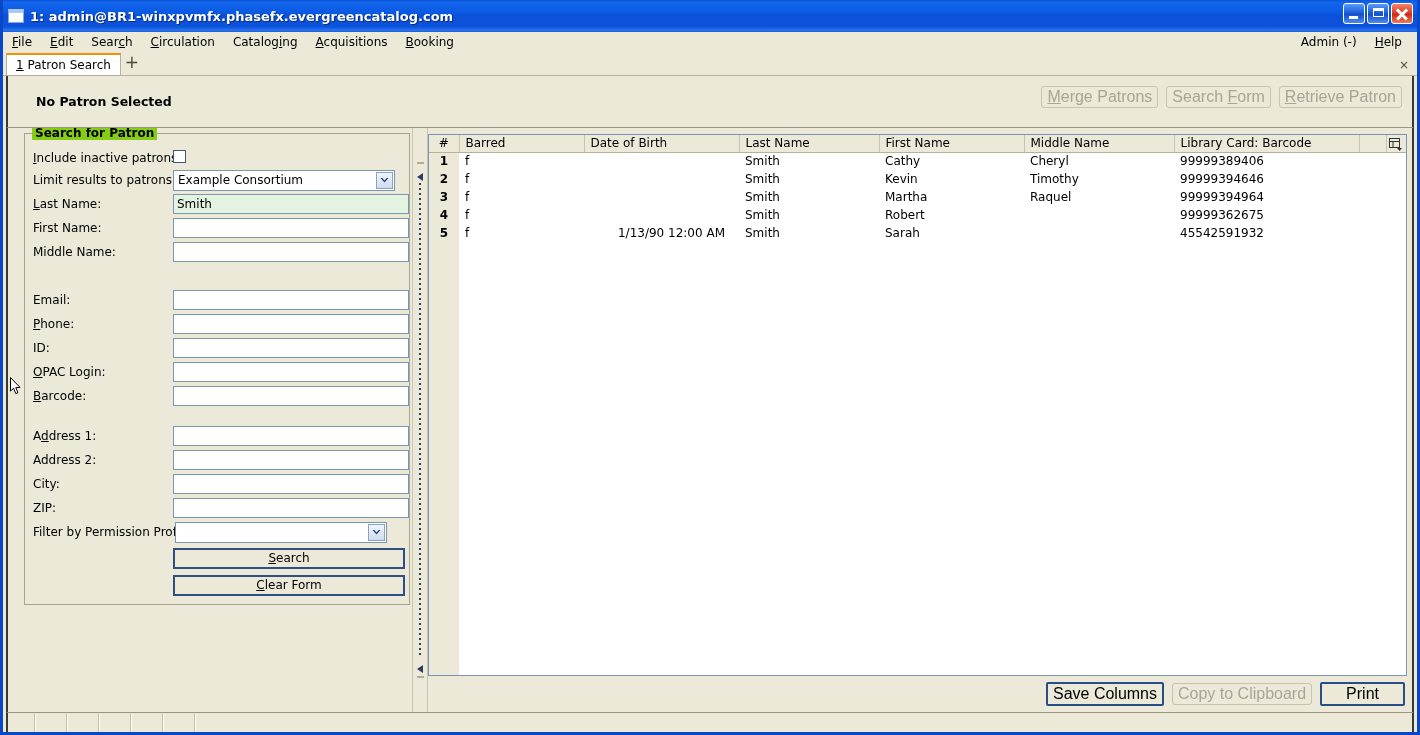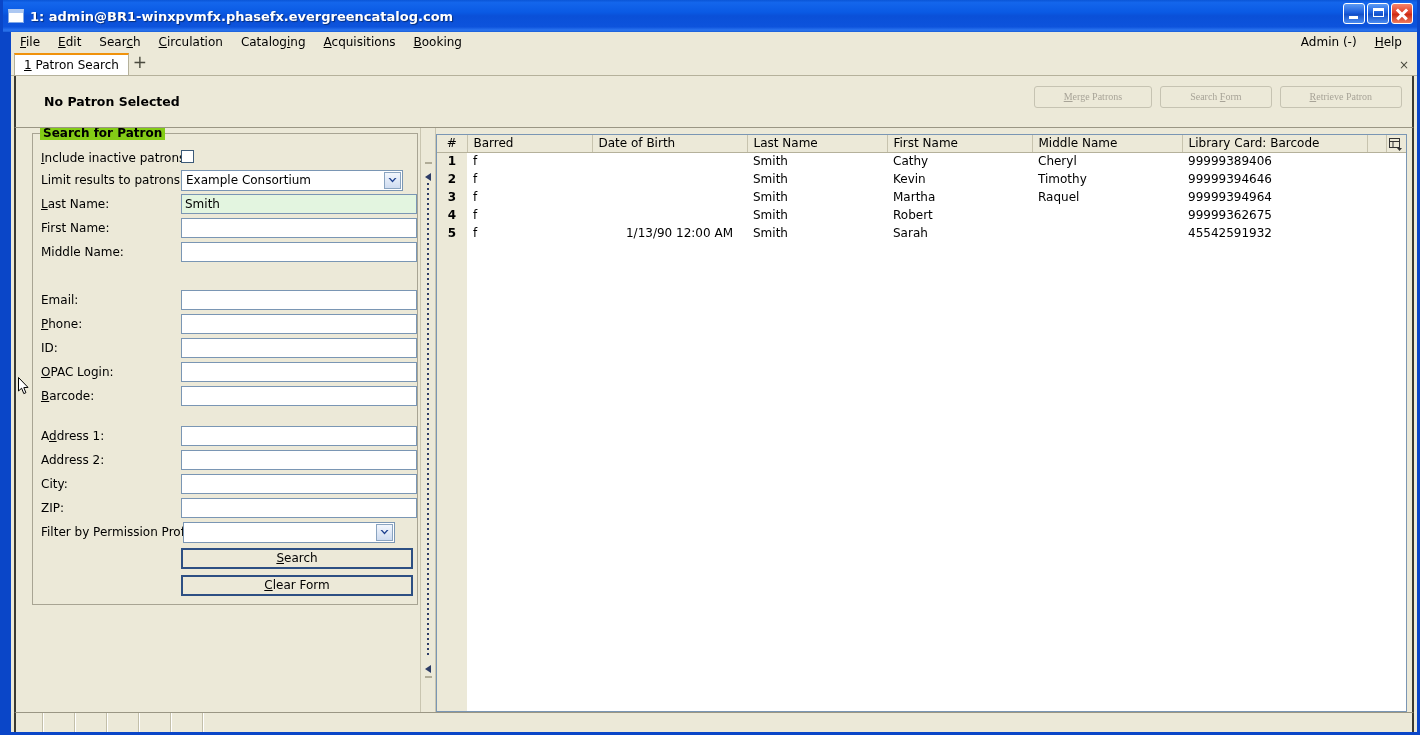--- a/index.html
+++ b/index.html
@@ -79,21 +79,20 @@
   }
   .win-btn.close .x1 { transform: rotate(45deg); }
   .win-btn.close .x2 { transform: rotate(-45deg); }
 
   
   #client {
     flex: 1; background: #ece9d8;
     display: flex; flex-direction: column;
     position: relative;
     overflow: hidden;
-    margin-left: 8px;
   }
 
   
   #menubar {
     height: 19px; flex: none;
     background: #ece9d8;
     display: flex; align-items: center;
     position: relative;
     font-size: 12px;
   }
@@ -157,23 +156,23 @@
   #patronbar .btns {
     position: absolute; right: 10px; top: 10px;
     display: flex; gap: 8px;
   }
 
   
   .xpbtn {
     background: #ece9d8;
     border: 1px solid #7b7a6a;
     border-radius: 3px;
-    padding: 3px 29px;
-    font-size: 10px;
-    font-family: Liberation Serif, serif;
+    padding: 3px 5px;
+    font-size: 16px;
+    font-family: Liberation Sans, sans-serif;
     color: #000000;
     cursor: default;
     white-space: nowrap;
     line-height: 14px;
   }
   .xpbtn.disabled {
     color: #a8a498;
     border-color: #c6c3b2;
   }
   .xpbtn.disabled .acc { text-decoration: underline; }
@@ -694,20 +693,25 @@
                 <td></td>
               </tr>
             </tbody>
           </table>
           <div id="filler">
             <div class="numfill"></div>
             <div class="restfill"></div>
           </div>
         </div>
 
+        <div id="resultsfooter">
+          <div class="xpbtn strong">Save Columns</div>
+          <div class="xpbtn disabled">Copy to Clipboard</div>
+          <div class="xpbtn strong" style="padding-left:24px;padding-right:24px;">Print</div>
+        </div>
       </div>
 
       <div id="cursor">
         <svg width="12" height="19" viewBox="0 0 12 19">
           <path d="M0.5 0.5 L0.5 14 L3.6 11.2 L5.8 16.6 L7.9 15.7 L5.8 10.6 L10 10.4 Z" fill="#ffffff" stroke="#000000" stroke-width="1"></path>
         </svg>
       </div>
 
     </div>
 

